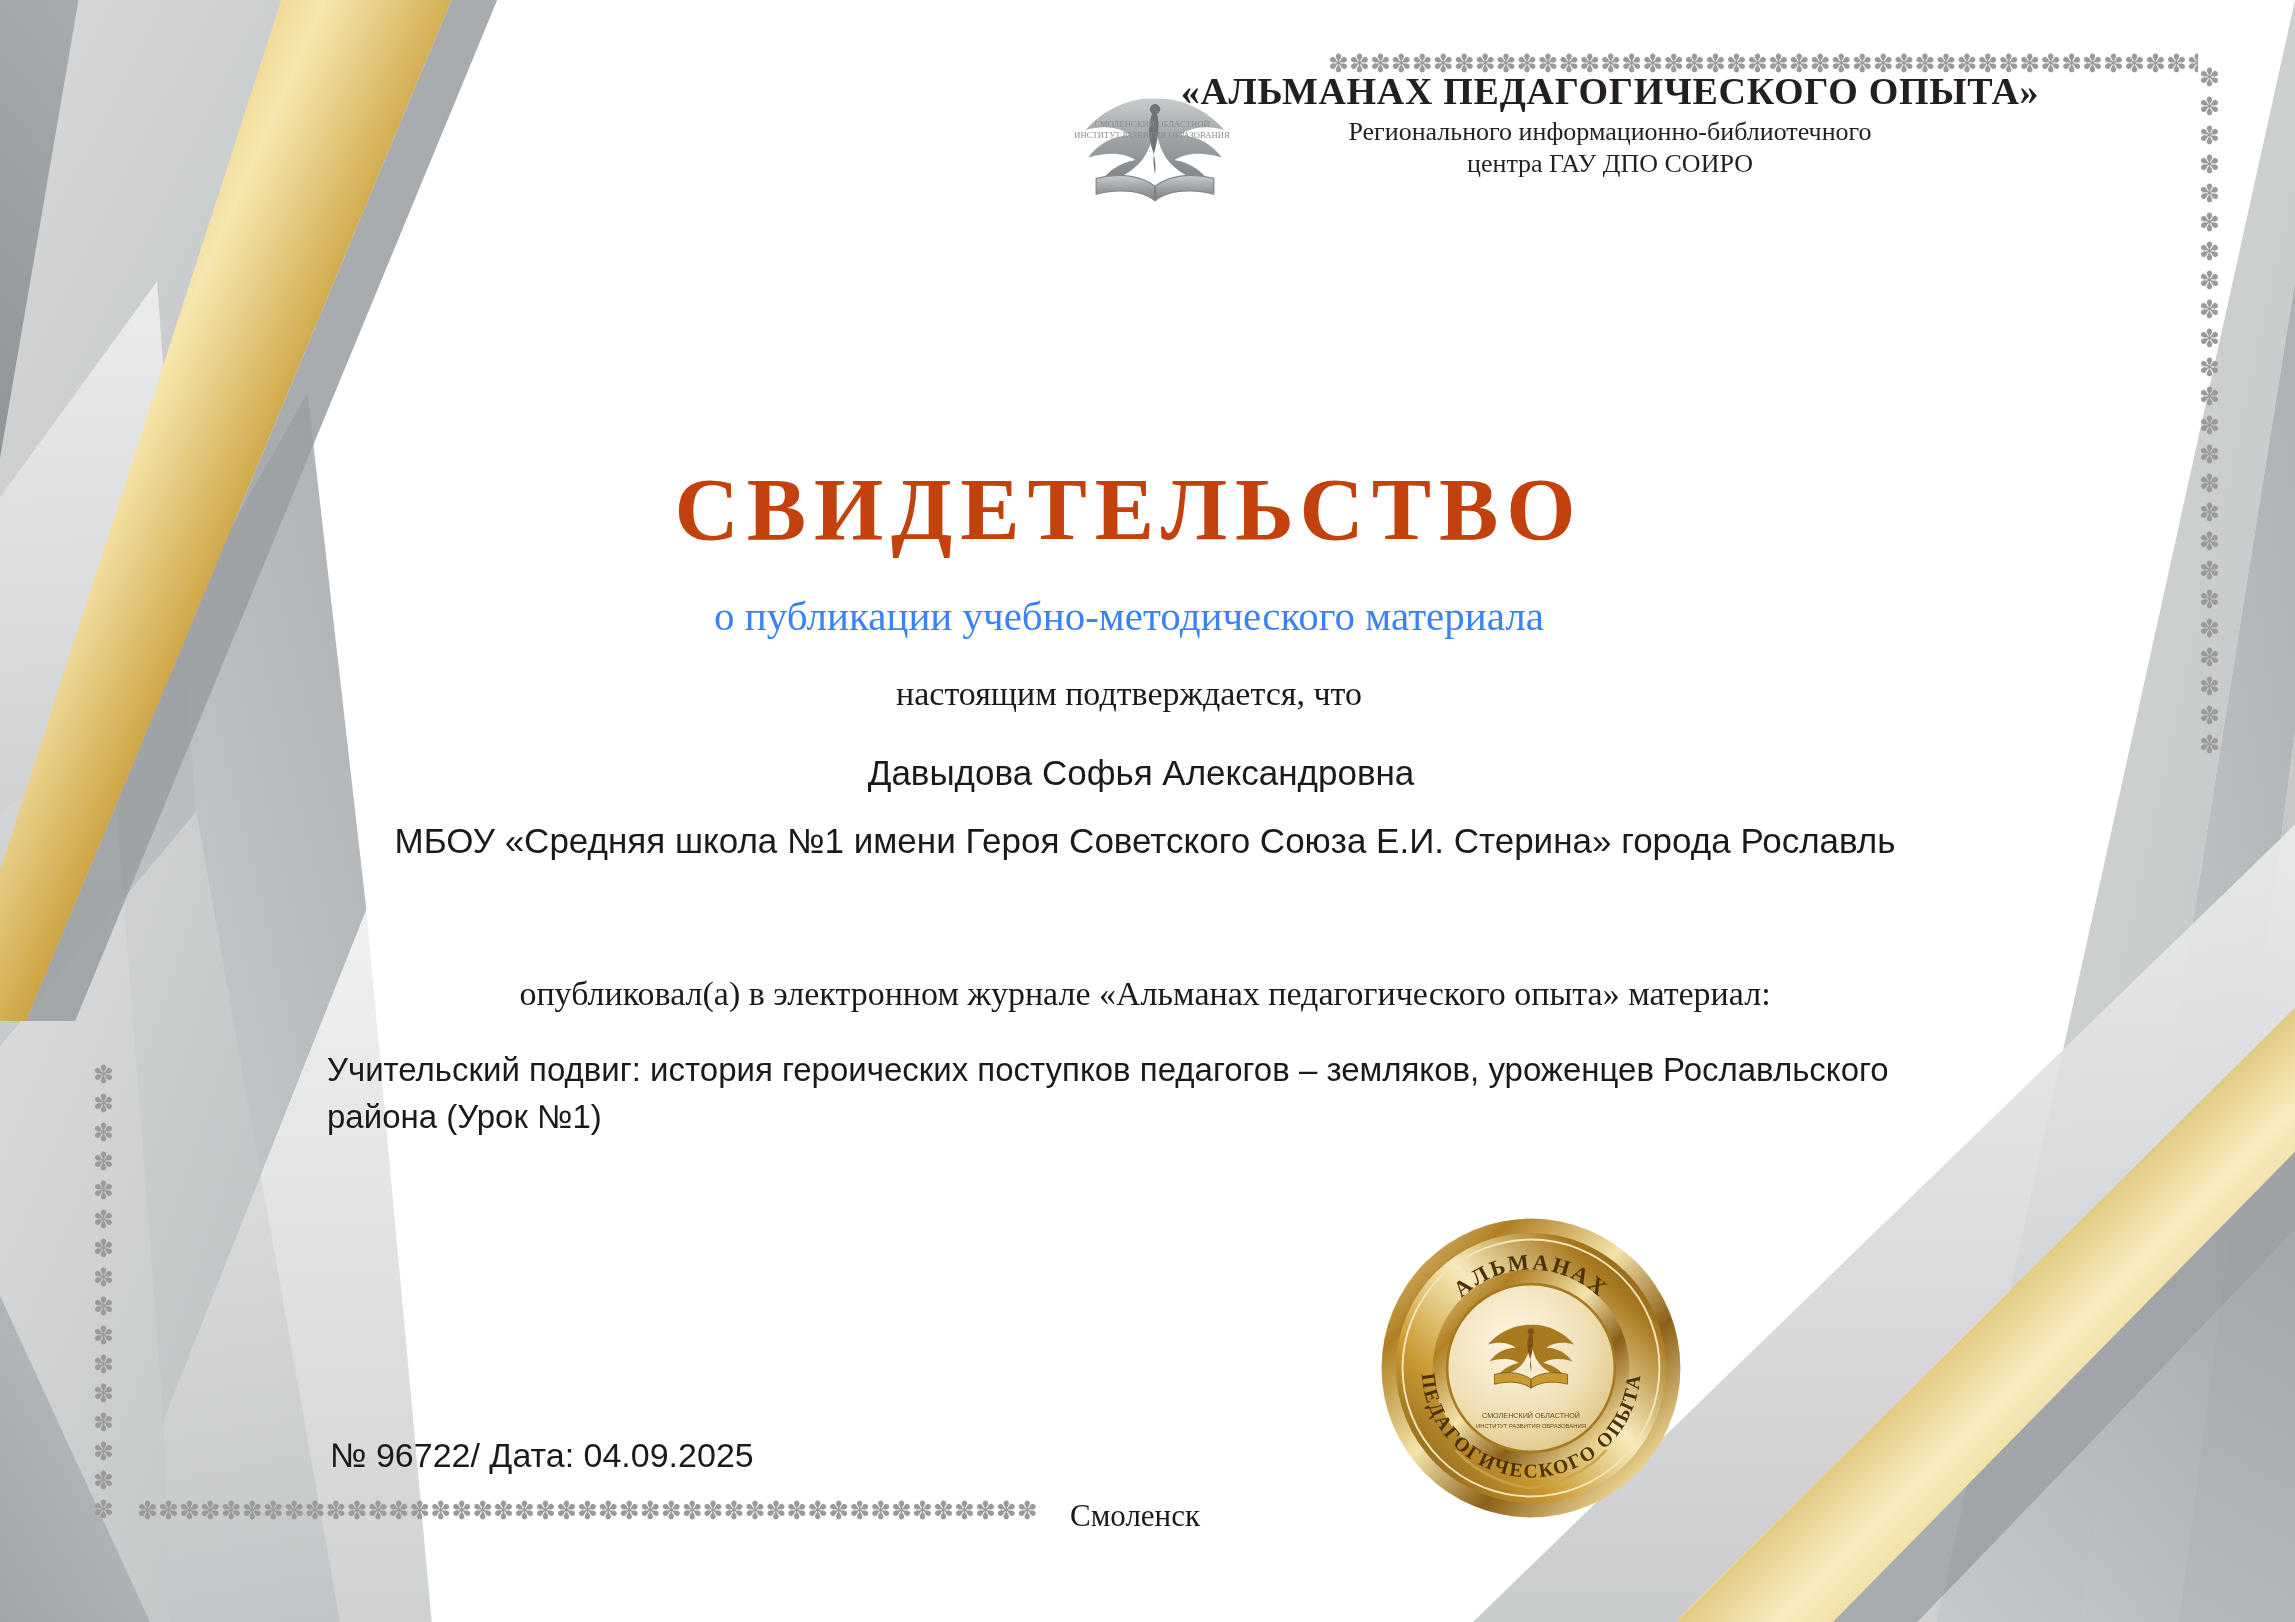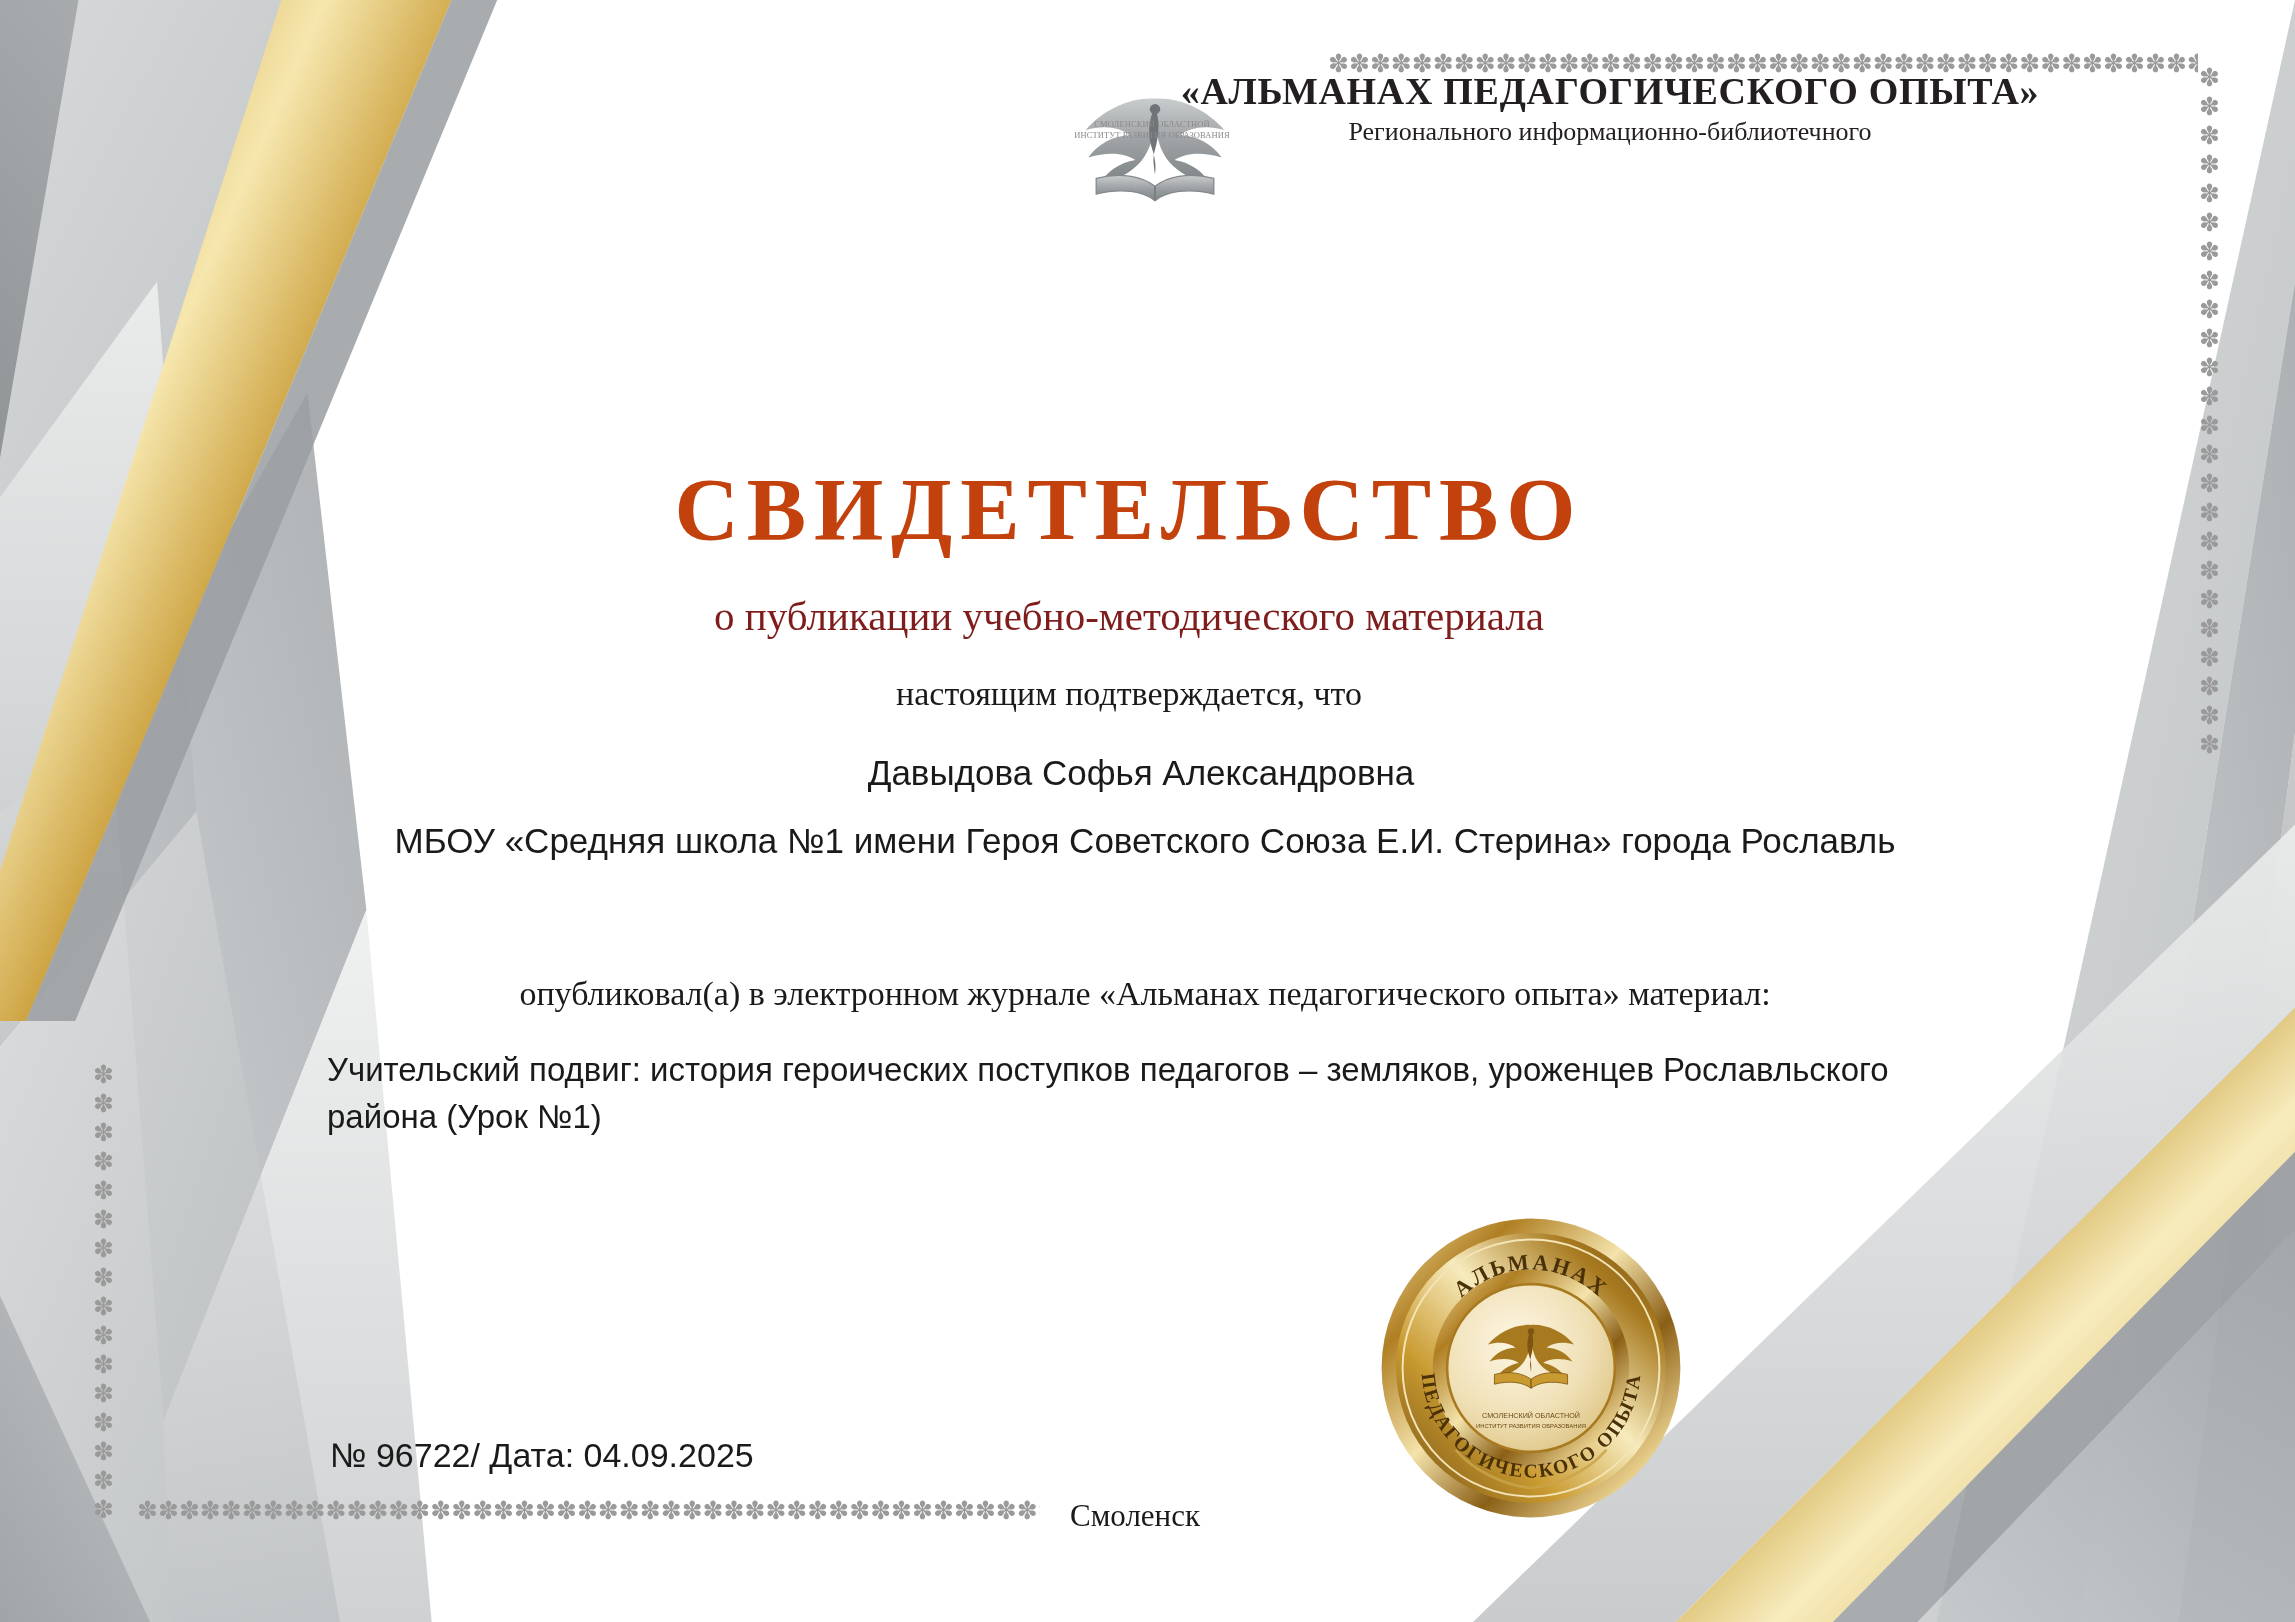--- a/index.html
+++ b/index.html
@@ -143,21 +143,21 @@
     color: #c2410c;
     white-space: nowrap;
   }
   .cert-subtitle {
     position: absolute;
     top: 592px;
     left: 393px;
     width: 1472px;
     text-align: center;
     font-size: 41px;
-    color: #7f1d1d;
+    color: #3b82f6;
   }
 
   .line-confirm {
     position: absolute;
     top: 675px;
     left: 393px;
     width: 1472px;
     text-align: center;
     font-size: 34px;
     color: #1a1a1a;
@@ -318,20 +318,21 @@
   </svg>
 </div>
 <div class="logo-caption">
   <div>СМОЛЕНСКИЙ ОБЛАСТНОЙ</div>
   <div>ИНСТИТУТ РАЗВИТИЯ ОБРАЗОВАНИЯ</div>
 </div>
 
 <div class="header">
   <div class="header-title">«АЛЬМАНАХ ПЕДАГОГИЧЕСКОГО ОПЫТА»</div>
   <div class="header-sub2">Регионального информационно-библиотечного</div>
+  <div class="header-sub3">центра ГАУ ДПО СОИРО</div>
 </div>
 
 <div class="cert-title">СВИДЕТЕЛЬСТВО</div>
 <div class="cert-subtitle">о публикации учебно-методического материала</div>
 
 <div class="line-confirm">настоящим подтверждается, что</div>
 <div class="recipient">Давыдова Софья Александровна</div>
 <div class="organization">МБОУ «Средняя школа №1 имени Героя Советского Союза Е.И. Стерина» города Рославль</div>
 
 <div class="published-line">опубликовал(а) в электронном журнале «Альманах педагогического опыта» материал:</div>

